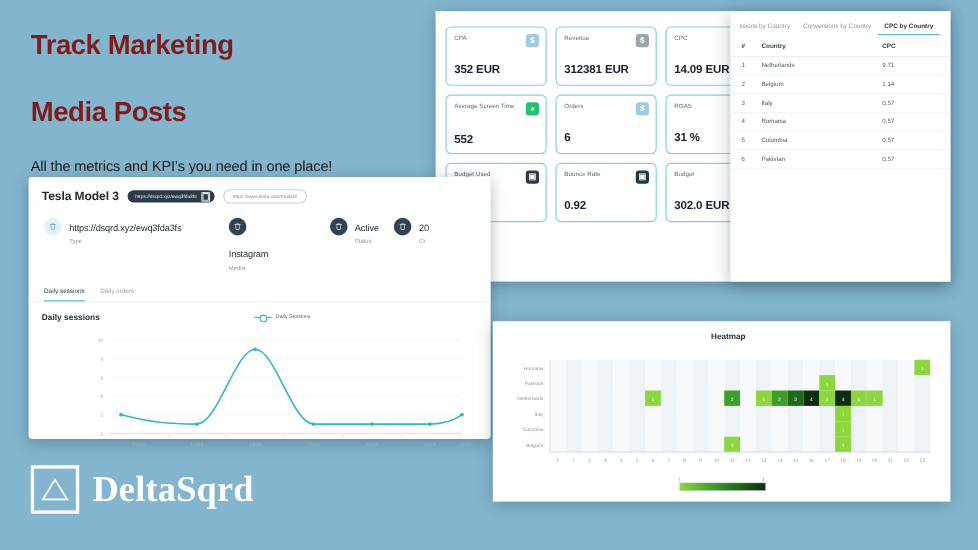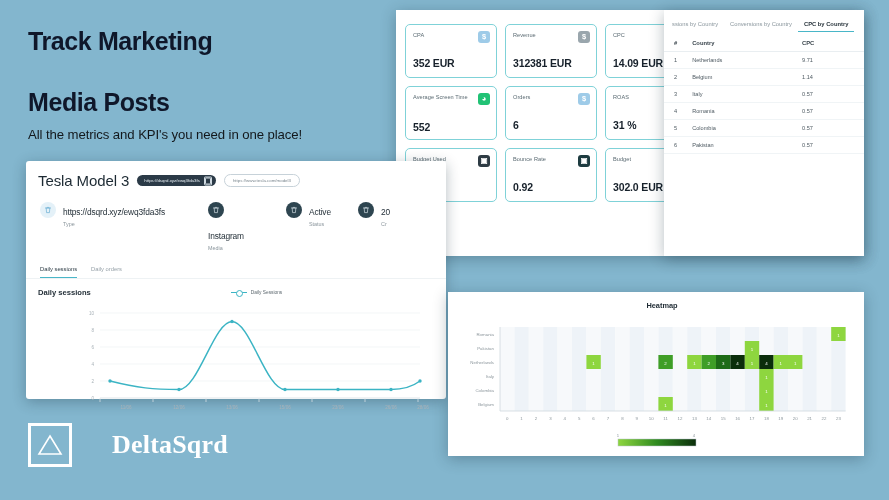--- a/index.html
+++ b/index.html
@@ -10,37 +10,36 @@
     position: relative;
   }
   .stage { position: absolute; inset: 0; }
 
   
   .headline {
     position: absolute; left: 28px; top: 26px; width: 360px;
   }
   .headline h1 {
     font-size: 25px; line-height: 1.22; font-weight: 700;
-    color: #0f172a; letter-spacing: -0.4px;
+    color: #7f1d1d; letter-spacing: -0.4px;
   }
   .headline .sub {
-    margin-top: 9px; font-size: 13.2px; color: #13181c; font-weight: 400;
+    margin-top: 25px; font-size: 13.2px; color: #13181c; font-weight: 400;
     letter-spacing: -0.1px;
   }
 
   
   .logo { position: absolute; left: 28px; top: 423px; display: flex; align-items: center; gap: 12px; }
   .logo-mark {
     width: 44px; height: 44px; border: 3px solid #ffffff; position: relative;
   }
   .logo-mark svg { position: absolute; left: 50%; top: 50%; transform: translate(-50%,-50%); }
   .logo-text {
-    color: #fff; font-family: "Liberation Serif", serif; font-size: 26px; font-weight: 700;
+    color: #fff; font-family: "Liberation Serif", serif; font-size: 33px; font-weight: 700;
     letter-spacing: 0.2px;
-    margin-left: 28px;
   }
 
   
   .panel {
     position: absolute; background: #ffffff;
     box-shadow: 0 3px 14px rgba(12,35,50,0.30);
   }
 
   
   #kpi-panel { left: 396px; top: 10px; width: 468px; height: 246px; }
@@ -88,42 +87,42 @@
   .ctable td {
     font-size: 5.6px; color: #4e5a62; padding: 5px 4px; border-bottom: 1px solid #f0f4f6;
   }
   .ctable th:nth-child(1), .ctable td:nth-child(1) { width: 22px; padding-left: 10px; }
   .ctable th:nth-child(2), .ctable td:nth-child(2) { width: 100px; }
   .ctable th:nth-child(3), .ctable td:nth-child(3) { width: 60px; }
 
   
   #tesla-panel { left: 26px; top: 161px; width: 420px; height: 238px; border-radius: 3px; }
   .tesla-head { display: flex; align-items: center; gap: 8px; padding: 11px 12px 0 12px; }
-  .tesla-title { font-size: 15px; font-weight: 400; color: #1d2a33; letter-spacing: -0.1px; }
+  .tesla-title { font-size: 11px; font-weight: 700; color: #1d2a33; letter-spacing: -0.1px; }
   .pill-dark {
     background: #2b3a47; color: #e6edf2; font-size: 4.4px; border-radius: 9px;
     padding: 3px 16px 3px 7px; position: relative; white-space: nowrap;
   }
   .pill-dark .copy-ic {
     position: absolute; right: 5px; top: 50%; transform: translateY(-50%);
     width: 6px; height: 7px; border: 0.8px solid #cfd9e0; border-radius: 1px;
   }
   .pill-dark .copy-ic::before {
     content: ""; position: absolute; left: -2px; top: -2px; width: 6px; height: 7px;
     border: 0.8px solid #cfd9e0; border-radius: 1px;
   }
   .pill-light {
     border: 0.8px solid #c7d2d9; color: #7b878f; font-size: 4.4px; border-radius: 9px;
     padding: 3px 8px; white-space: nowrap; background: #fff;
   }
   .meta-row { display: flex; padding: 12px 14px 0 14px; gap: 0; }
   .meta-item { display: flex; align-items: flex-start; gap: 7px; }
   .meta-item:nth-child(1) { width: 168px; }
   .meta-item:nth-child(2) { width: 78px; flex-direction: column; }
-  .meta-item:nth-child(3) { width: 72px; }
+  .meta-item:nth-child(3) { width: 72px; justify-content: center; }
   .meta-item:nth-child(4) { width: 72px; }
   .trash {
     width: 16px; height: 16px; border-radius: 50%; flex: 0 0 auto;
     display: flex; align-items: center; justify-content: center; margin-top: 1px;
   }
   .trash.lite { background: #e4f1f8; }
   .trash.darkc { background: #2e4550; }
   .meta-main { font-size: 8.4px; color: #1e2a33; font-weight: 400; line-height: 1.15; letter-spacing: -0.15px; }
   .meta-sub { font-size: 5.4px; color: #8b969d; margin-top: 2px; }
   .dtabs { display: flex; gap: 14px; padding: 11px 14px 0 14px; border-bottom: 1px solid #eef2f4; margin-top: 4px;}

